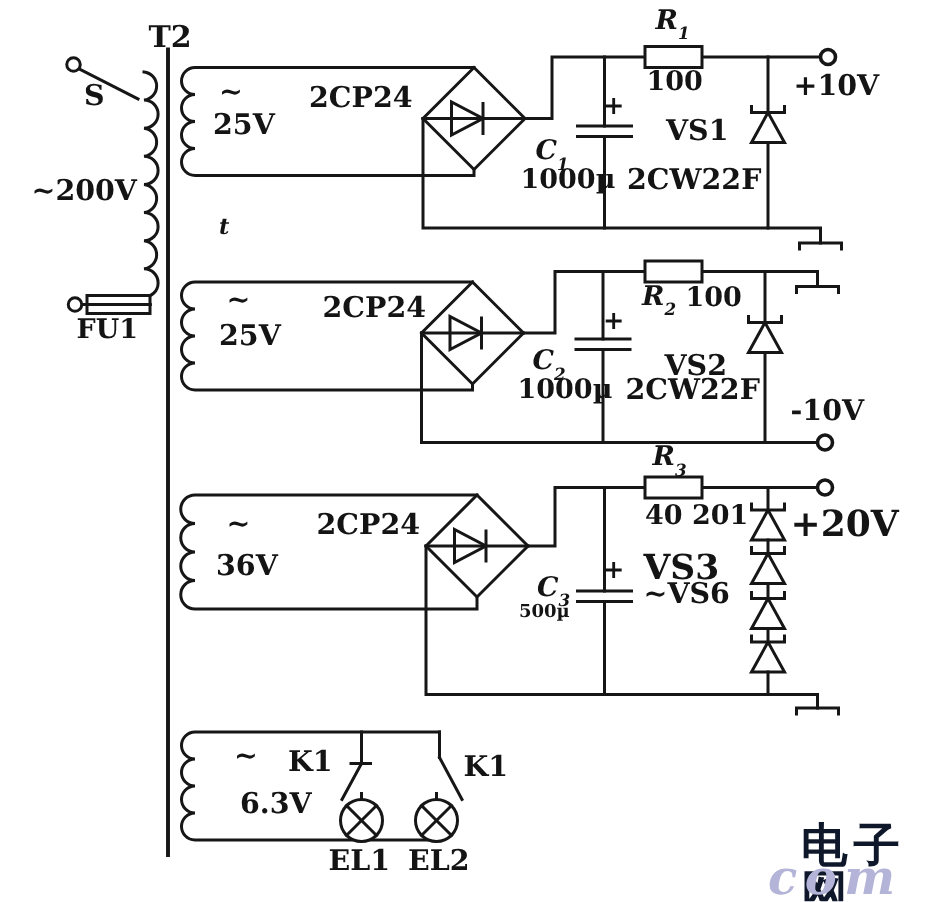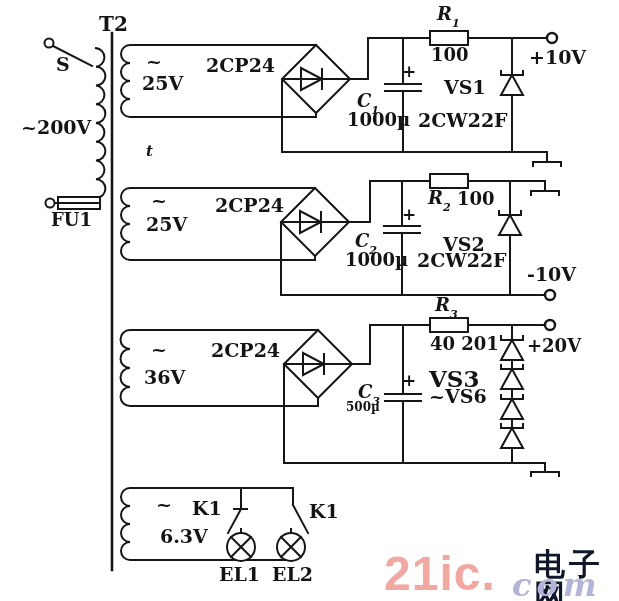--- a/index.html
+++ b/index.html
@@ -225,25 +225,24 @@
   <span class="lbl" style="left:151px;top:340px;font-size:19px">~</span>
   <span class="lbl" style="left:144px;top:368px;font-size:19px">36V</span>
   <span class="lbl" style="left:211px;top:341px;font-size:19px">2CP24</span>
   <span class="lbl it" style="left:435px;top:296px;font-size:18px"><span>R</span><sub>3</sub></span>
   <span class="lbl" style="left:430px;top:335px;font-size:18px">40 201</span>
   <span class="lbl" style="left:402px;top:372px;font-size:17px">+</span>
   <span class="lbl it" style="left:358px;top:383px;font-size:18px"><span>C</span><sub>3</sub></span>
   <span class="lbl" style="left:346px;top:401px;font-size:12px">500µ</span>
   <span class="lbl" style="left:429px;top:367px;font-size:23px">VS3</span>
   <span class="lbl" style="left:429px;top:387px;font-size:19px">~VS6</span>
-  <span class="lbl" style="left:527px;top:337px;font-size:18px">+20V</span>
+  <span class="lbl" style="left:527px;top:337px;font-size:24px">+20V</span>
 
   <span class="lbl" style="left:156px;top:495px;font-size:19px">~</span>
   <span class="lbl" style="left:192px;top:499px;font-size:19px">K1</span>
   <span class="lbl" style="left:160px;top:527px;font-size:19px">6.3V</span>
   <span class="lbl" style="left:309px;top:502px;font-size:19px">K1</span>
   <span class="lbl" style="left:219px;top:565px;font-size:19px">EL1</span>
   <span class="lbl" style="left:272px;top:565px;font-size:19px">EL2</span>
 
-  <span class="wm-brand">21ic.</span>
   <span class="wm-cn">电子网</span>
   <span class="wm-com">com</span>
 </div>
 
 </body></html>

